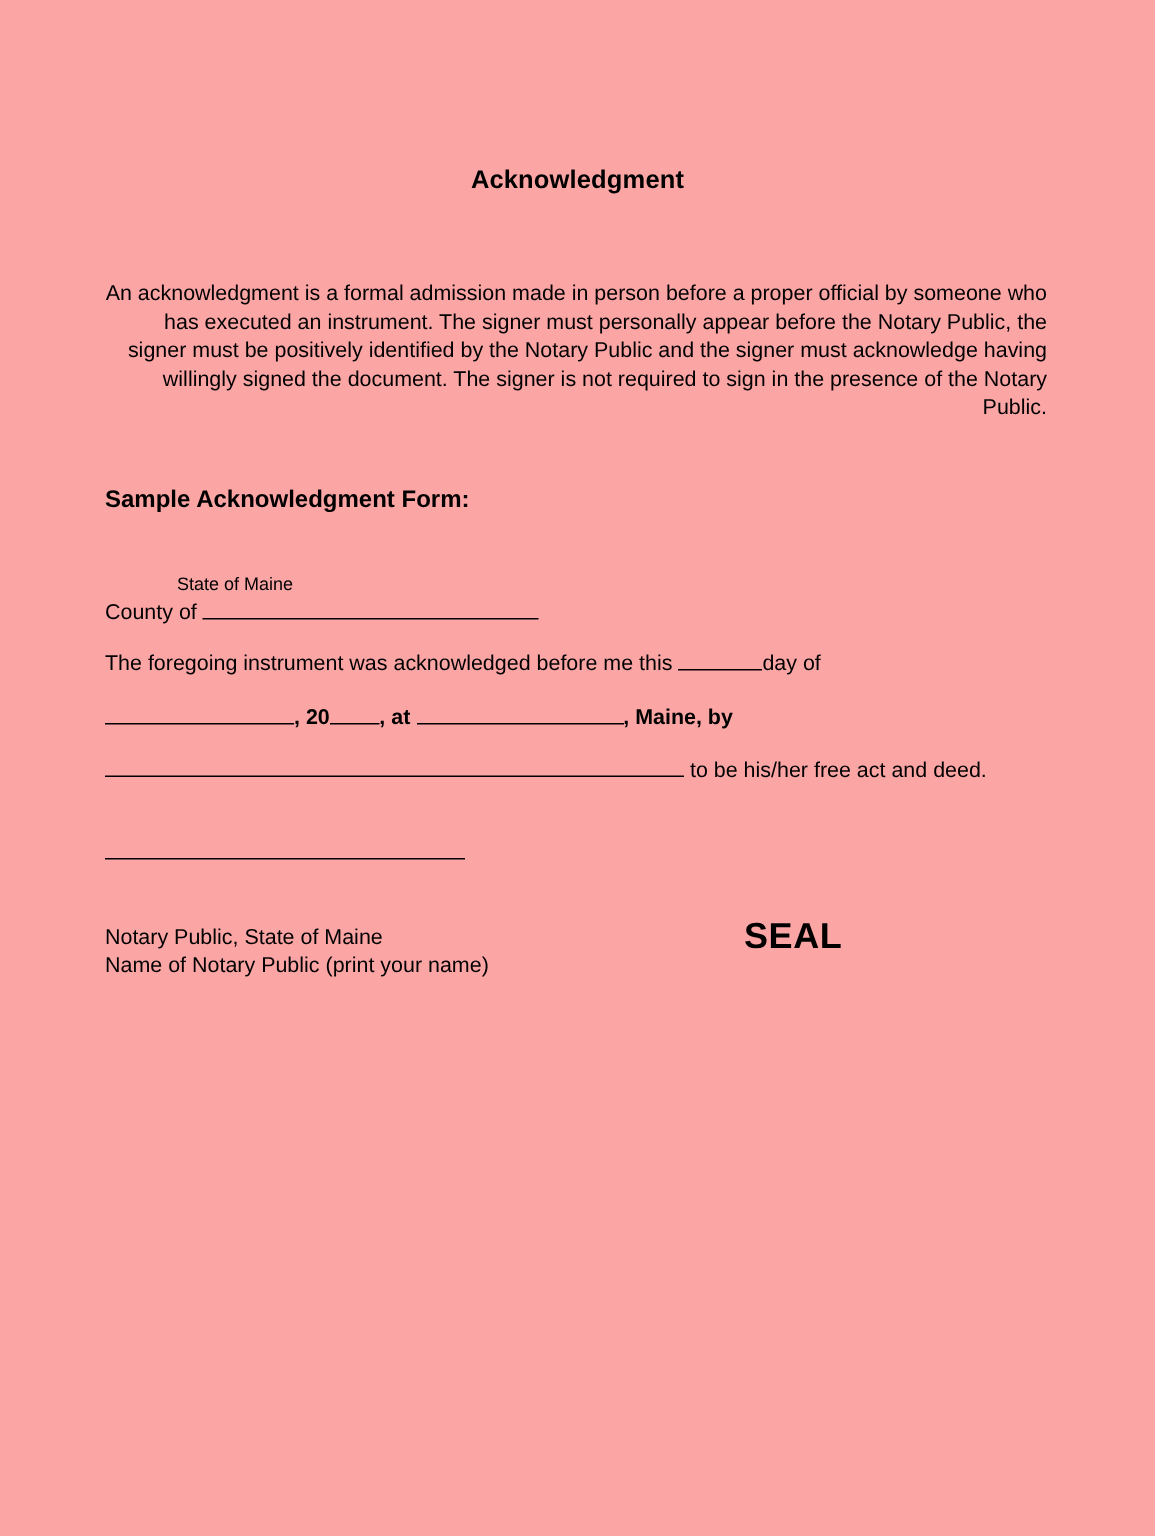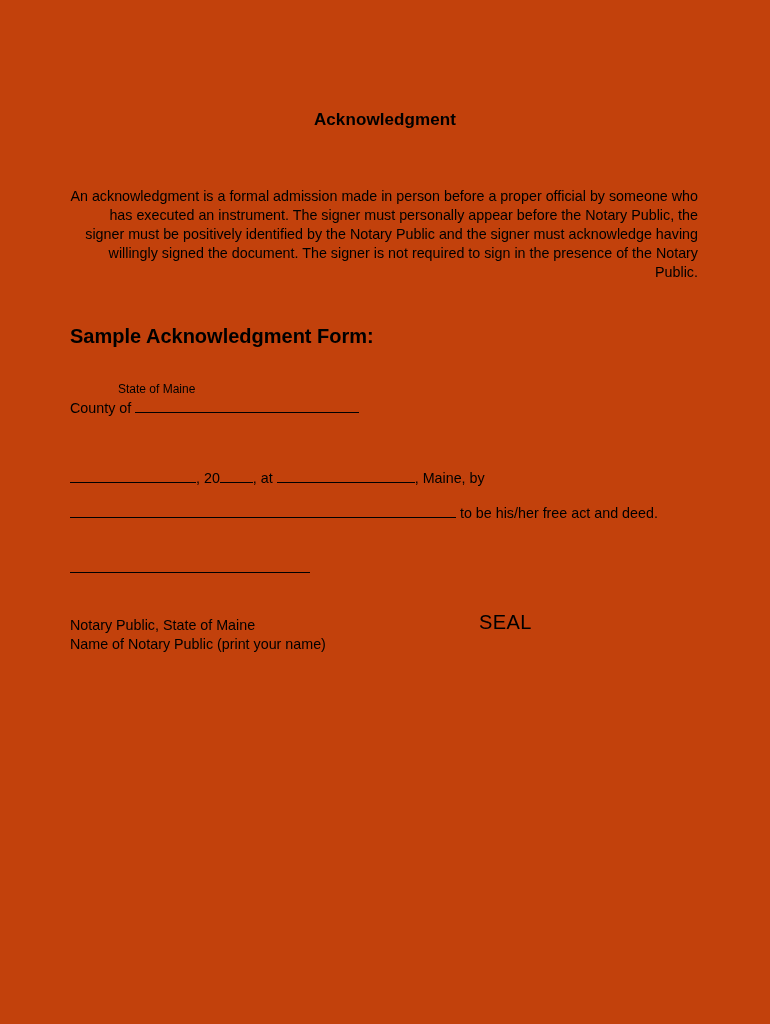--- a/index.html
+++ b/index.html
@@ -15,21 +15,21 @@
     color: #000000;
     -webkit-font-smoothing: antialiased;
   }
 
   .page {
     position: absolute;
     left: 0;
     top: 0;
     width: 770px;
     height: 1024px;
-    background: #c2410c;
+    background: #fca5a5;
     overflow: hidden;
   }
 
   
   .doc-title {
     position: absolute;
     left: 0;
     top: 110px;
     width: 770px;
     text-align: center;
@@ -47,21 +47,21 @@
     font-size: 14.3px;
     line-height: 19px;
     text-align: right;
   }
 
   
   .section-heading {
     position: absolute;
     left: 70px;
     top: 325px;
-    font-size: 20px;
+    font-size: 16px;
     font-weight: bold;
   }
 
   
   .state-line {
     position: absolute;
     left: 70px;
     top: 380px;
     font-size: 12px;
     line-height: 19px;
@@ -86,20 +86,21 @@
     line-height: 19px;
     white-space: nowrap;
   }
   .body-line-2 {
     position: absolute;
     left: 70px;
     top: 469px;
     font-size: 14.3px;
     line-height: 19px;
     white-space: nowrap;
+    font-weight: bold;
   }
   .body-line-3 {
     position: absolute;
     left: 70px;
     top: 504px;
     font-size: 14.3px;
     line-height: 19px;
     white-space: nowrap;
   }
 
@@ -144,44 +145,47 @@
     top: 616px;
     font-size: 14.3px;
     line-height: 19px;
     white-space: nowrap;
   }
   .notary-block .nb-row { display: block; }
 
   
   .seal-label {
     position: absolute;
-    left: 479px;
+    left: 496px;
     top: 611px;
-    font-size: 20px;
-    font-weight: normal;
+    font-size: 24px;
+    font-weight: bold;
     letter-spacing: 0.4px;
   }
 </style>
 </head>
 <body>
 
 <div class="page">
 
   <div class="doc-title">Acknowledgment</div>
 
   <p class="intro">An acknowledgment is a formal admission made in person before a proper official by someone who has executed an instrument.  The signer must personally appear before the Notary Public, the signer must be positively identified by the Notary Public and the signer must acknowledge having willingly signed the document. The signer is not required to sign in the presence of the Notary Public.</p>
 
   <div class="section-heading">Sample Acknowledgment Form:</div>
 
   <div class="state-line">State of Maine</div>
 
   <div class="county-line">
     <span>County of </span><span class="blank blank-county"></span>
   </div>
 
+  <div class="body-line-1">
+    <span>The foregoing instrument was acknowledged before me this </span><span class="blank blank-day"></span><span>day of</span>
+  </div>
 
   <div class="body-line-2">
     <span class="blank blank-month"></span><span>, 20</span><span class="blank blank-year"></span><span>, at </span><span class="blank blank-town"></span><span>, Maine, by</span>
   </div>
 
   <div class="body-line-3">
     <span class="blank blank-person"></span><span> to be his/her free act and deed.</span>
   </div>
 
   <div class="signature-rule"></div>

